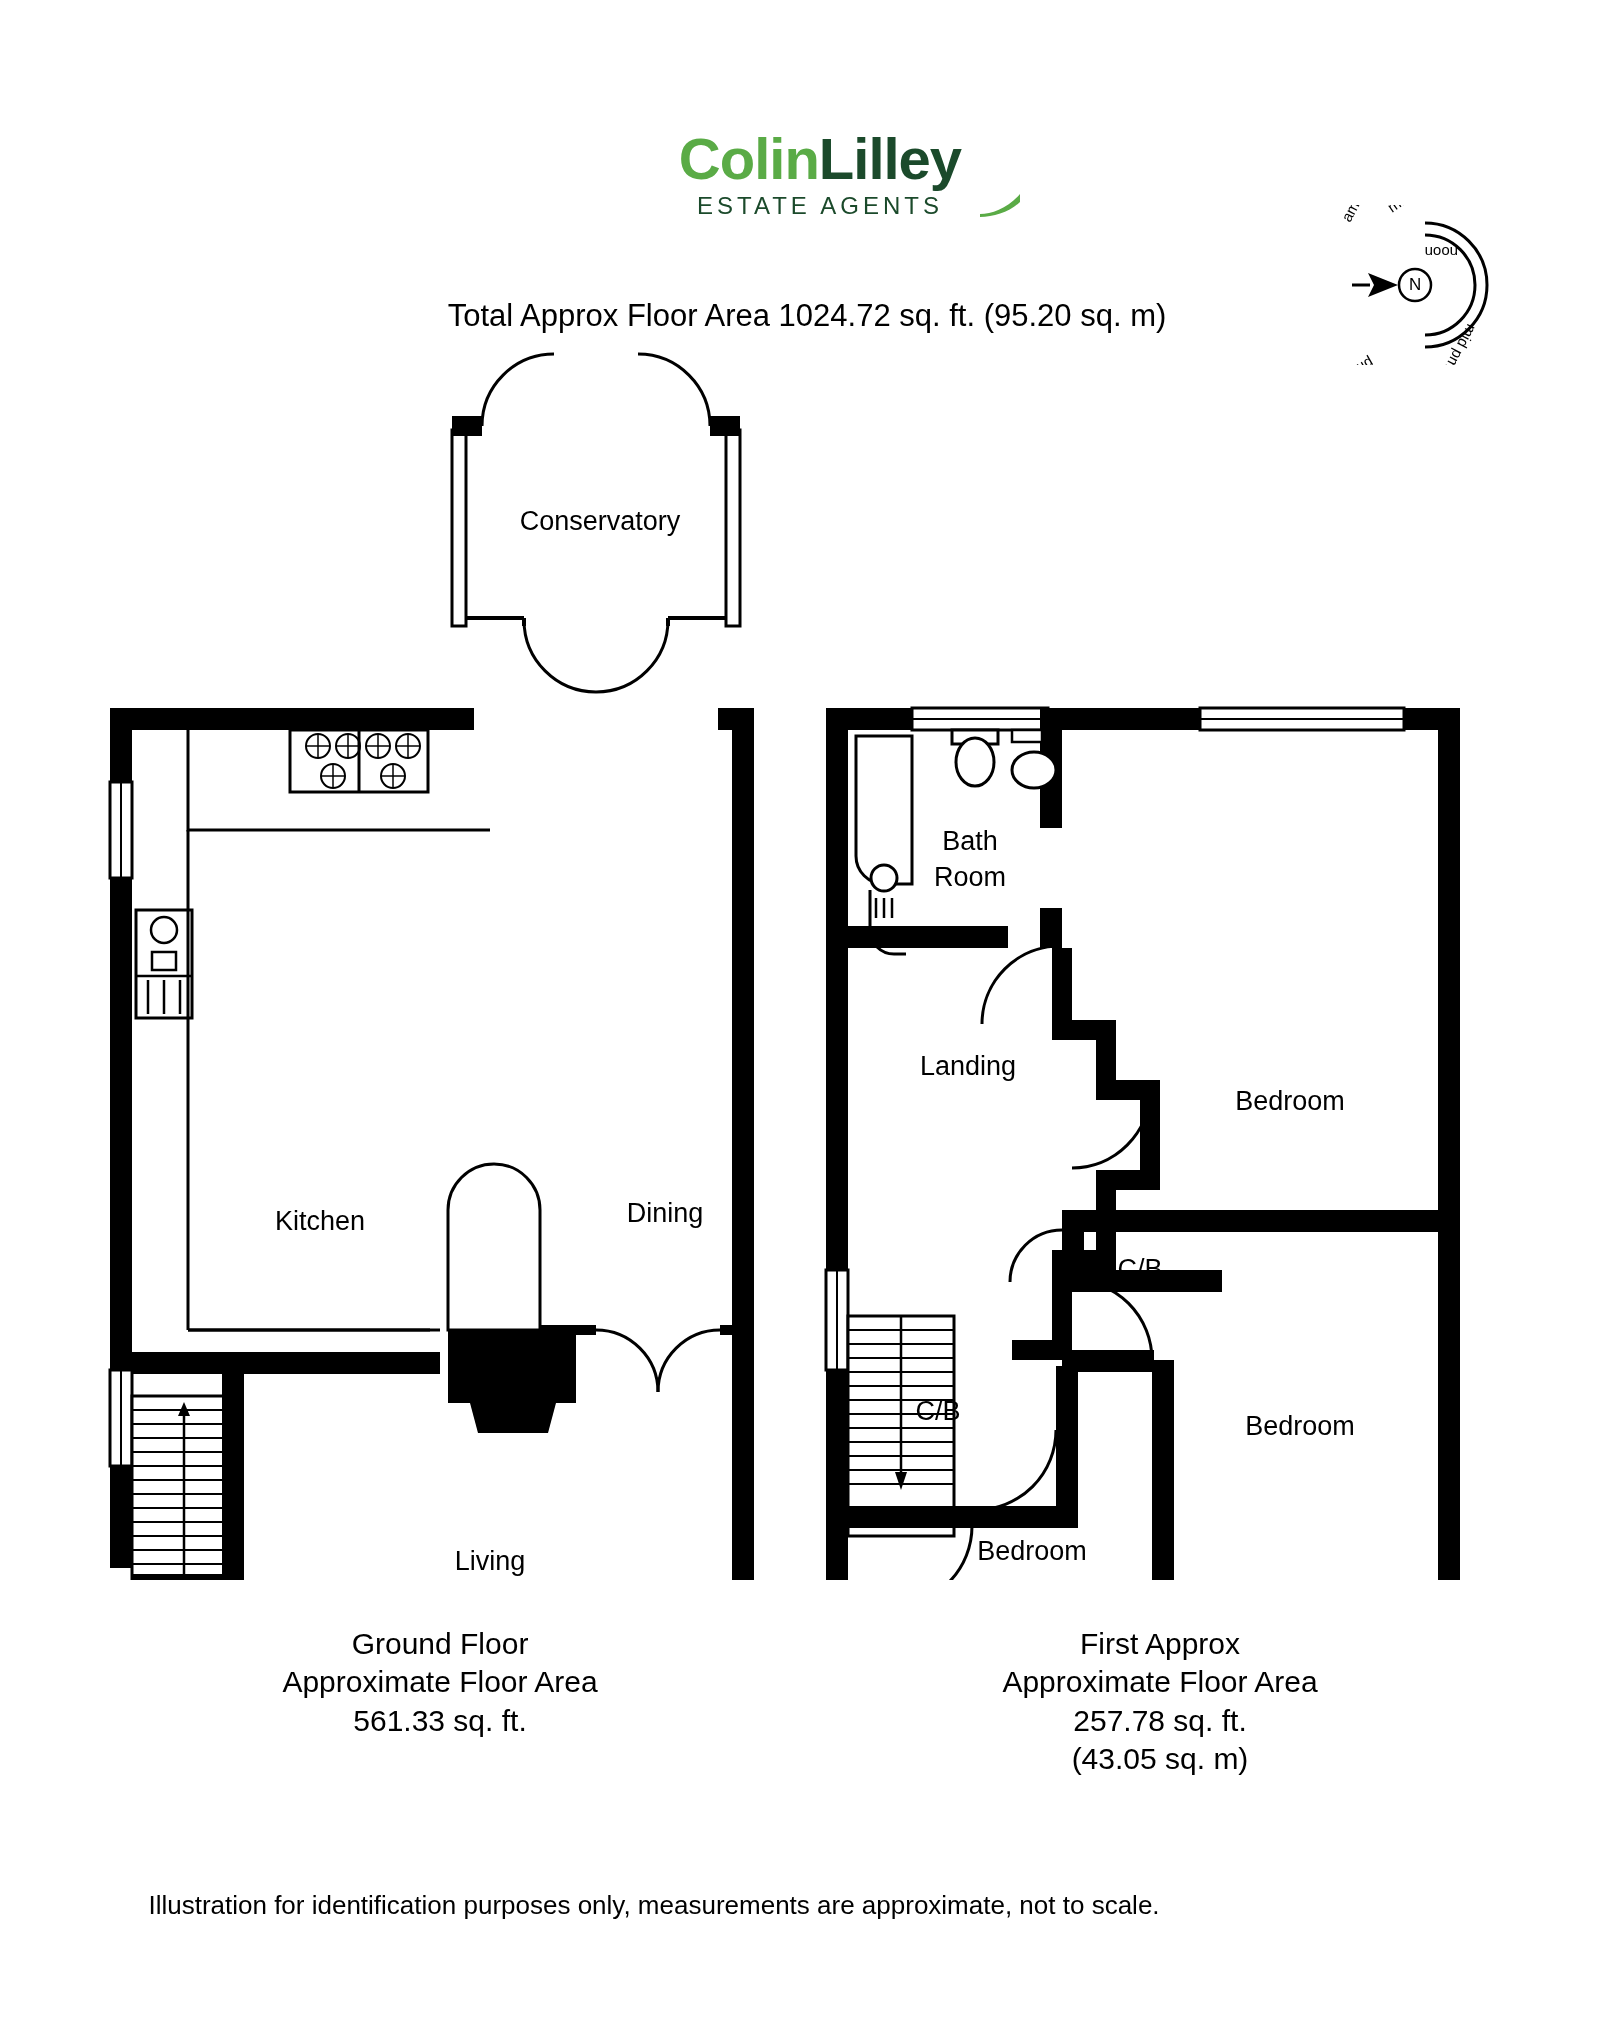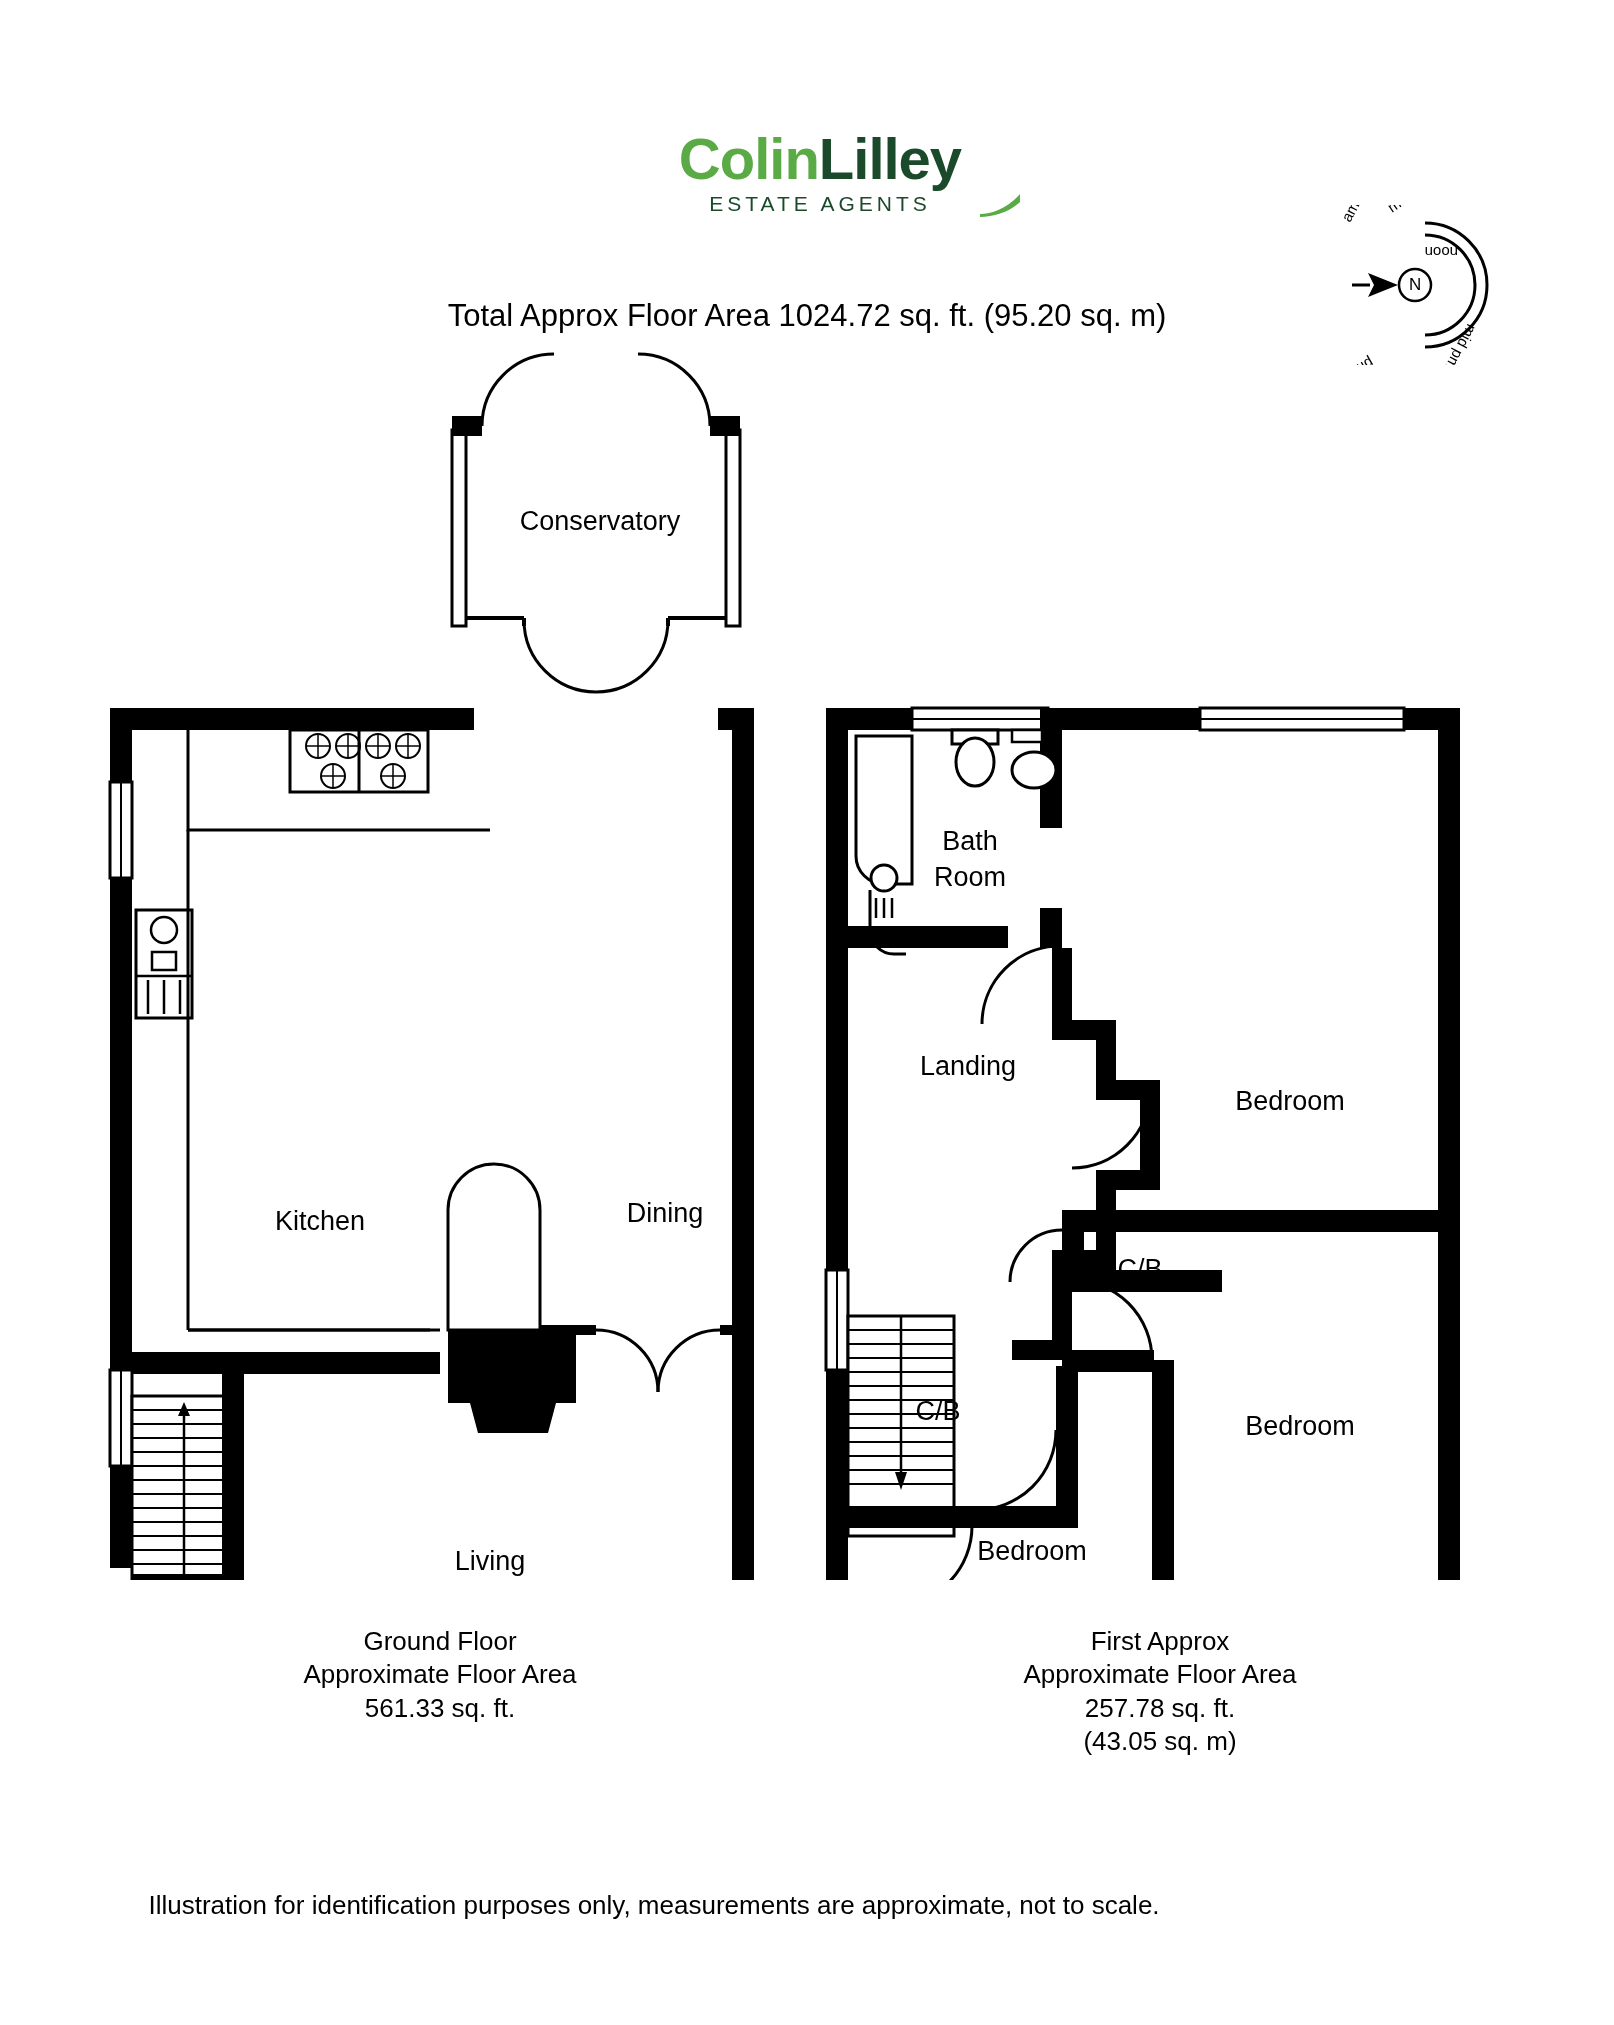--- a/index.html
+++ b/index.html
@@ -33,21 +33,21 @@
     font-size: 58px;
     font-weight: bold;
     letter-spacing: -1px;
     line-height: 1;
     white-space: nowrap;
   }
   .logo-colin { color: #5aab46; }
   .logo-lilley { color: #1b4a2b; }
   .logo-sub {
     margin-top: 4px;
-    font-size: 21px;
+    font-size: 24px;
     letter-spacing: 4px;
     color: #1b4a2b;
     font-weight: normal;
   }
   .logo-swoosh {
     position: absolute;
     right: 18px;
     top: 62px;
     width: 44px;
     height: 26px;
@@ -79,21 +79,21 @@
     left: 0;
     top: 330px;
     width: 1614px;
     height: 1250px;
   }
 
   
   .caption {
     position: absolute;
     text-align: center;
-    font-size: 26px;
+    font-size: 30px;
     line-height: 1.28;
     width: 460px;
   }
   .caption.ground { left: 210px; top: 1625px; }
   .caption.first  { left: 930px; top: 1625px; }
 
   .footer-note {
     position: absolute;
     left: 0;
     top: 1890px;

